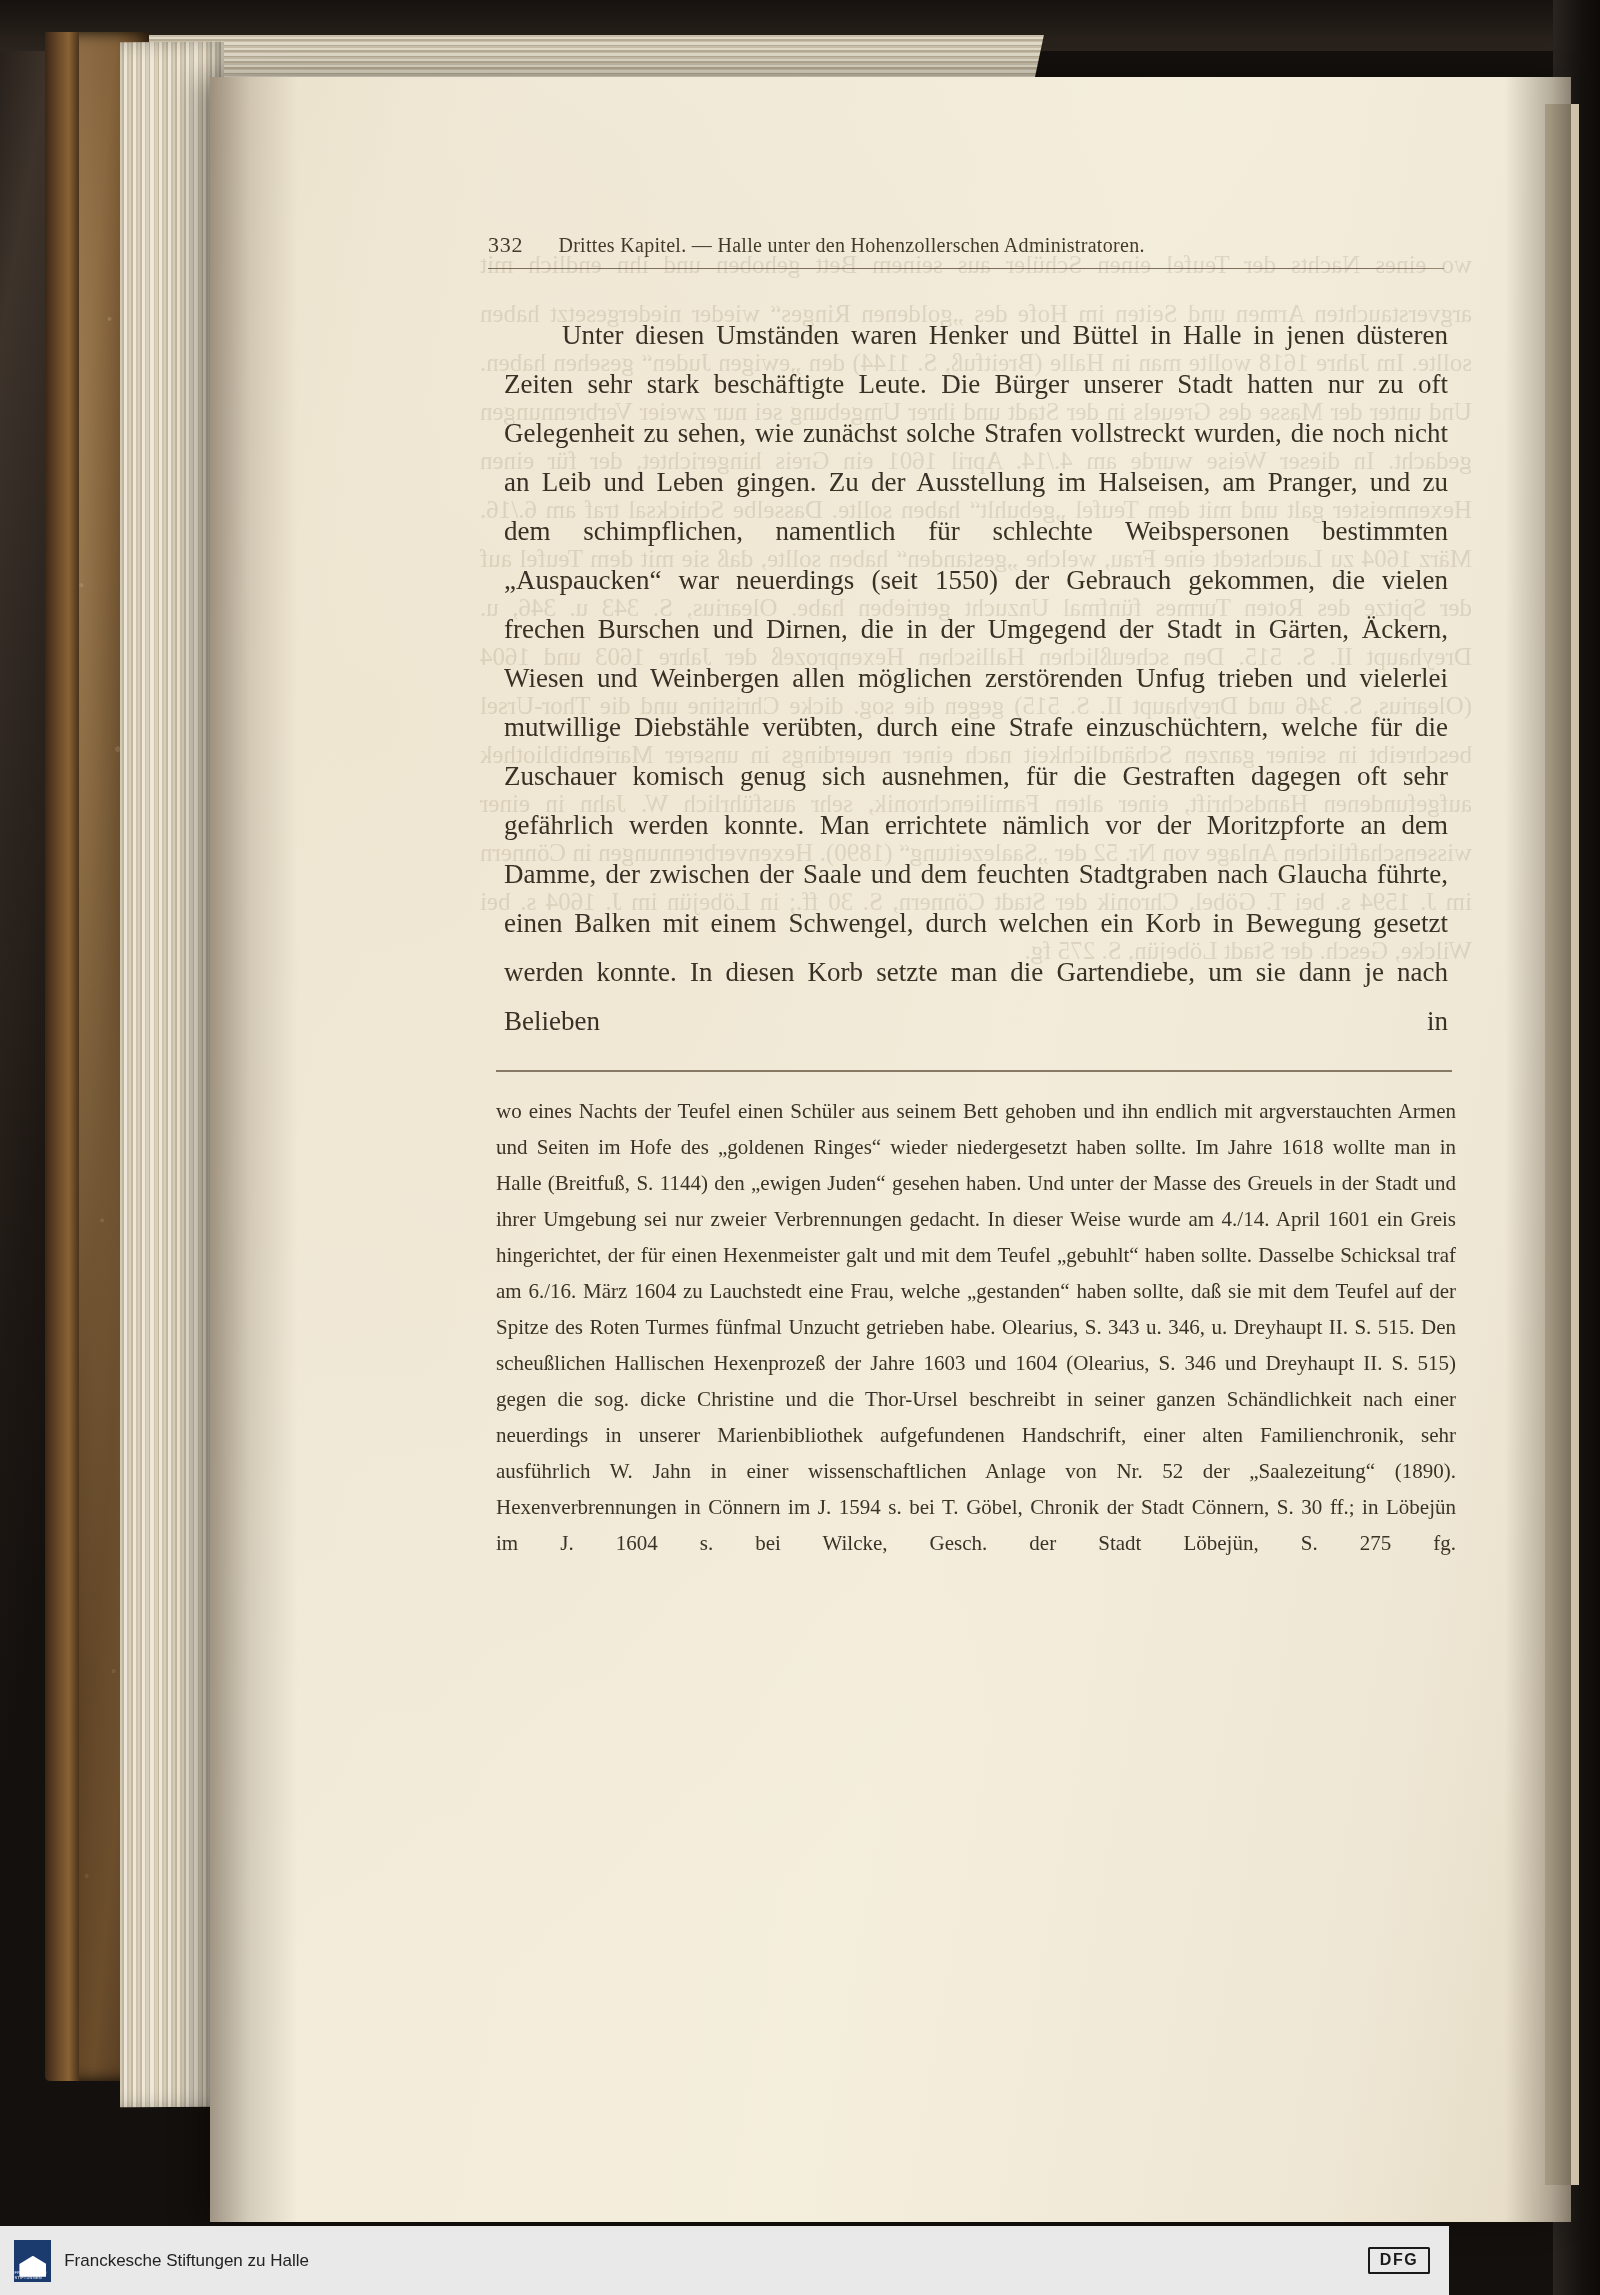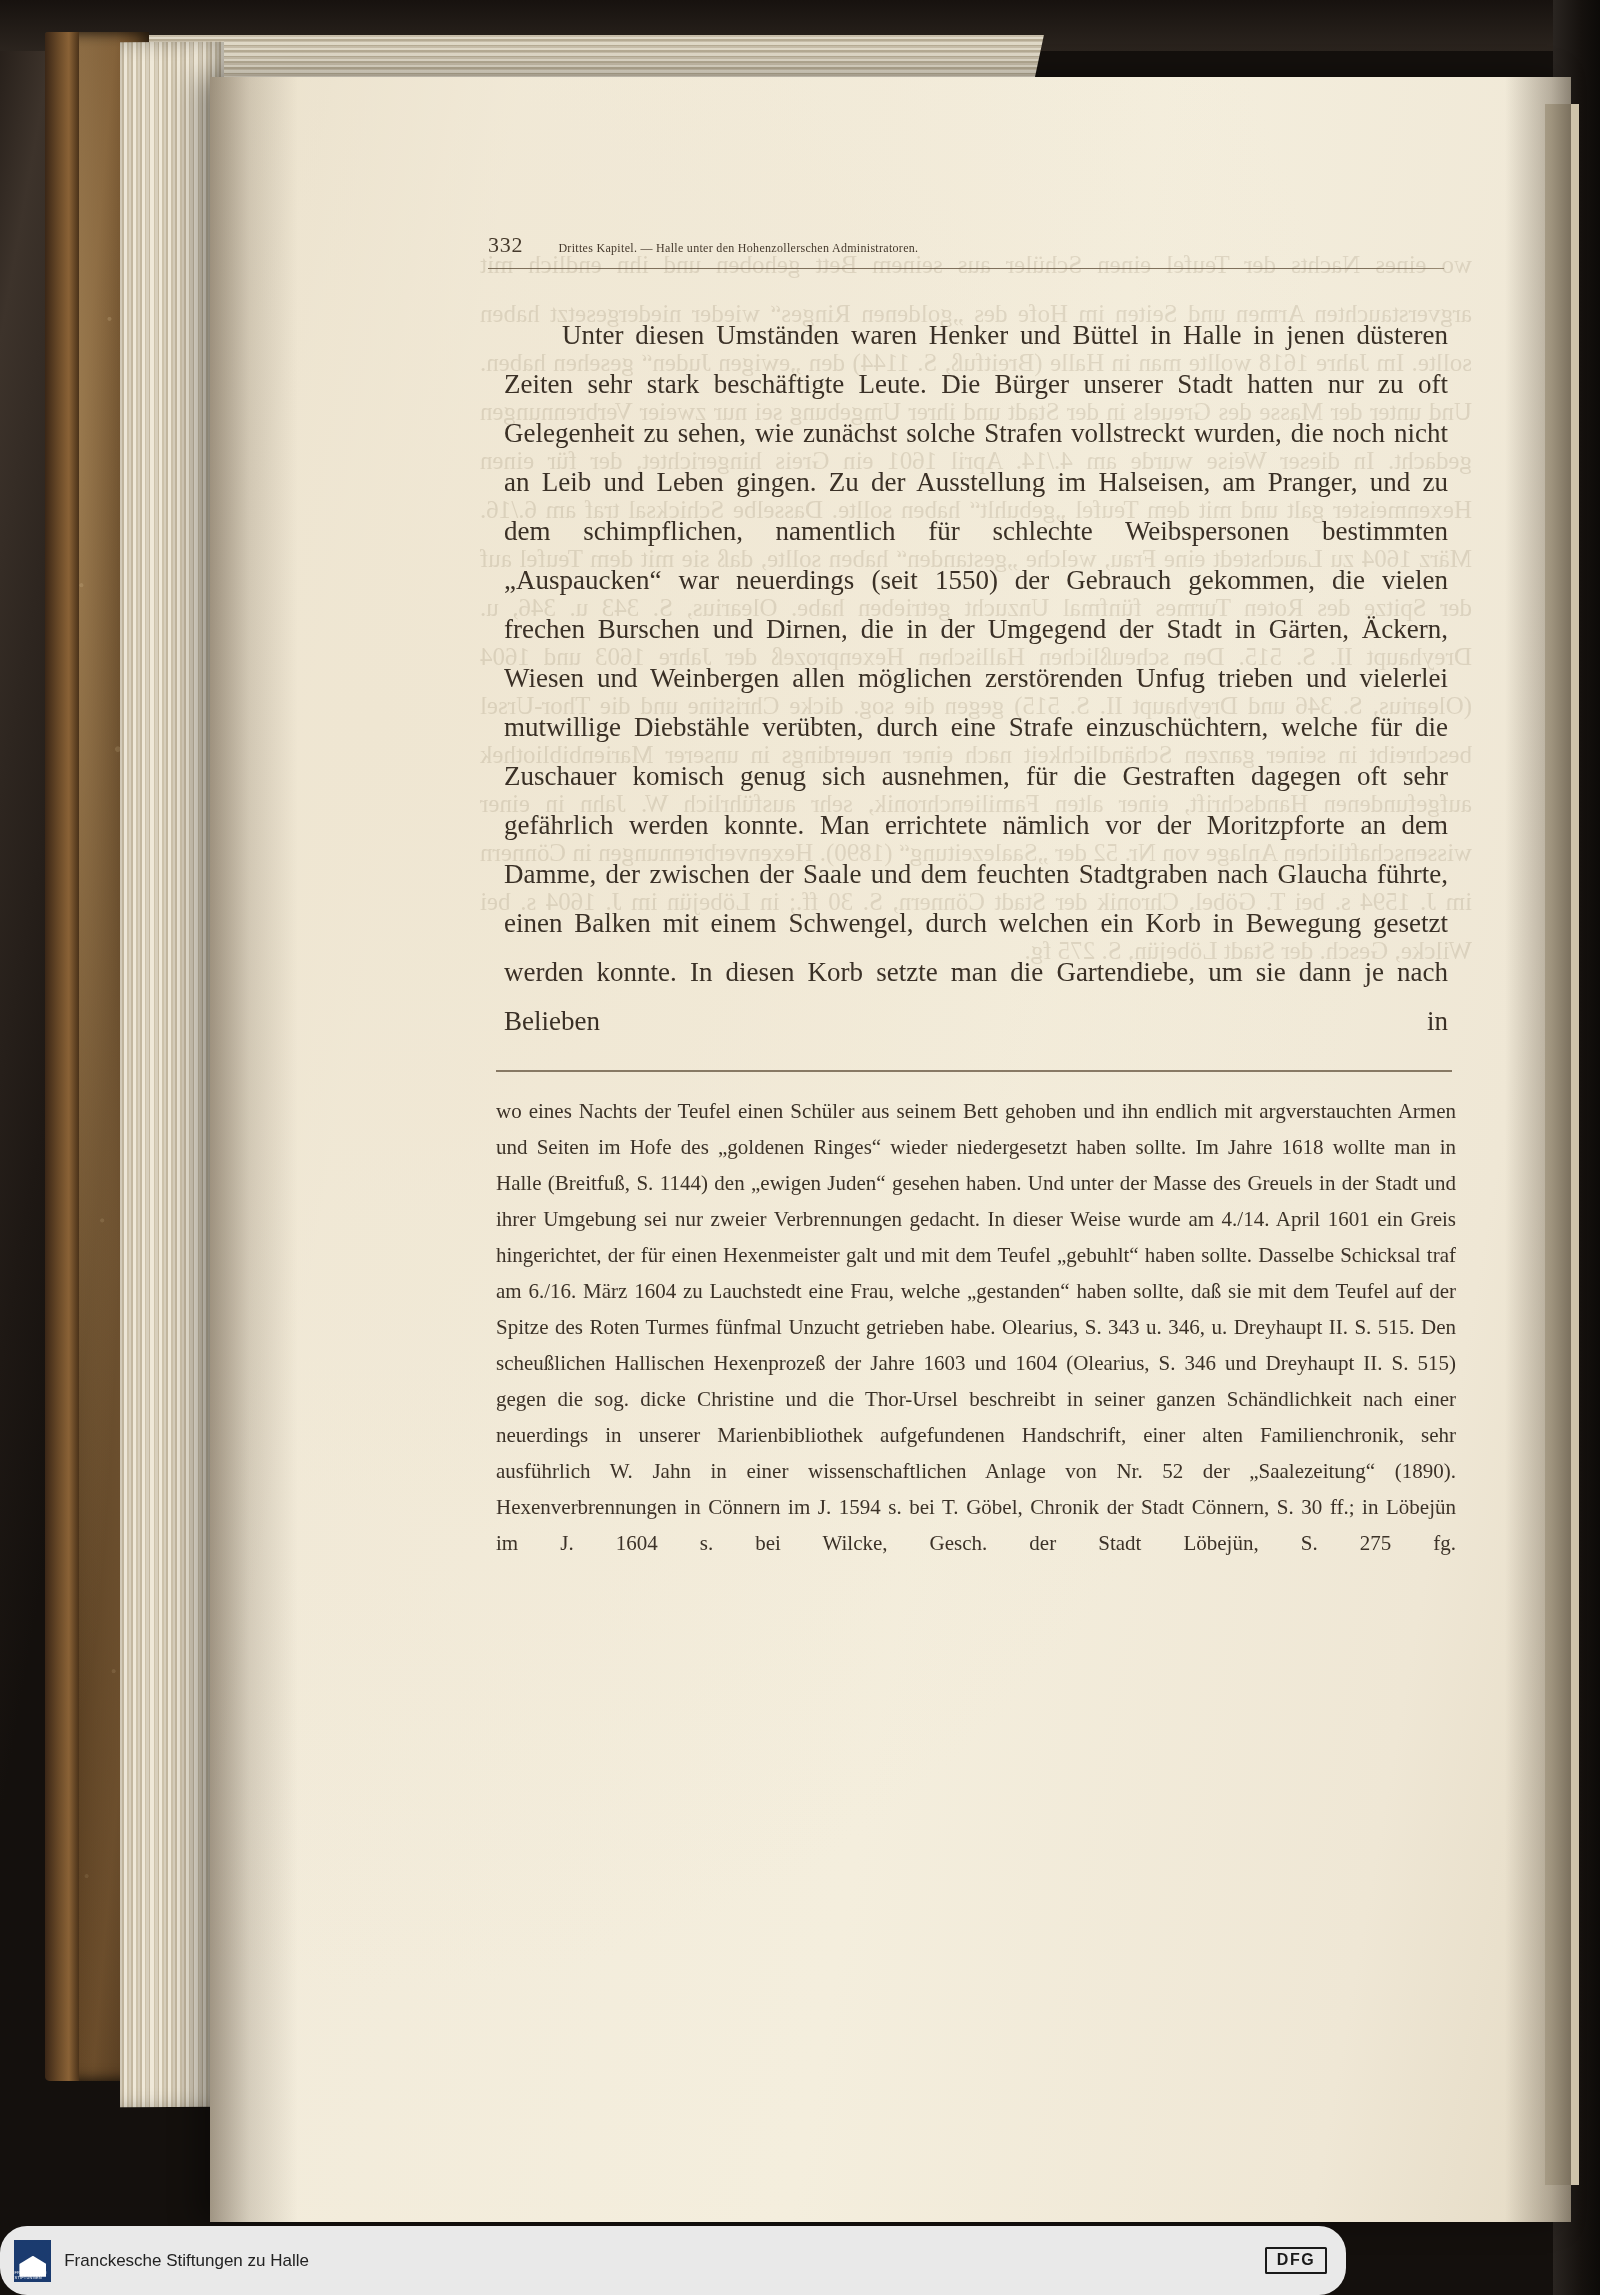--- a/index.html
+++ b/index.html
@@ -170,21 +170,21 @@
     letter-spacing: 0.2px;
     color: #45392c;
     margin-left: -8px;
   }
   .folio {
     font-size: 22px;
     letter-spacing: 0.8px;
     color: #463a2c;
   }
   .head-title {
-    font-size: 12px;
+    font-size: 20px;
     letter-spacing: 0.3px;
   }
   .rule {
     margin-top: 9.6px;
     margin-left: -8px;
     width: 956px;
     height: 1.6px;
     background: linear-gradient(90deg, #6a5a45 0%, #6a5a45 92%, #8a7a63 100%);
     opacity: .85;
   }
@@ -240,27 +240,26 @@
     pointer-events: none;
     overflow: hidden;
     text-align: justify;
   }
 
   
   .bottom-bar {
     position: absolute;
     left: 0;
     bottom: 0;
-    width: 1346px;
+    width: 1449px;
     height: 69px;
     background: #e9e9e9;
     display: flex;
     align-items: center;
     justify-content: space-between;
-    border-radius: 27px;
   }
   .bb-left {
     display: flex;
     align-items: center;
     gap: 12.8px;
     padding-left: 14.4px;
   }
   .fs-logo {
     width: 37px;
     height: 42px;

